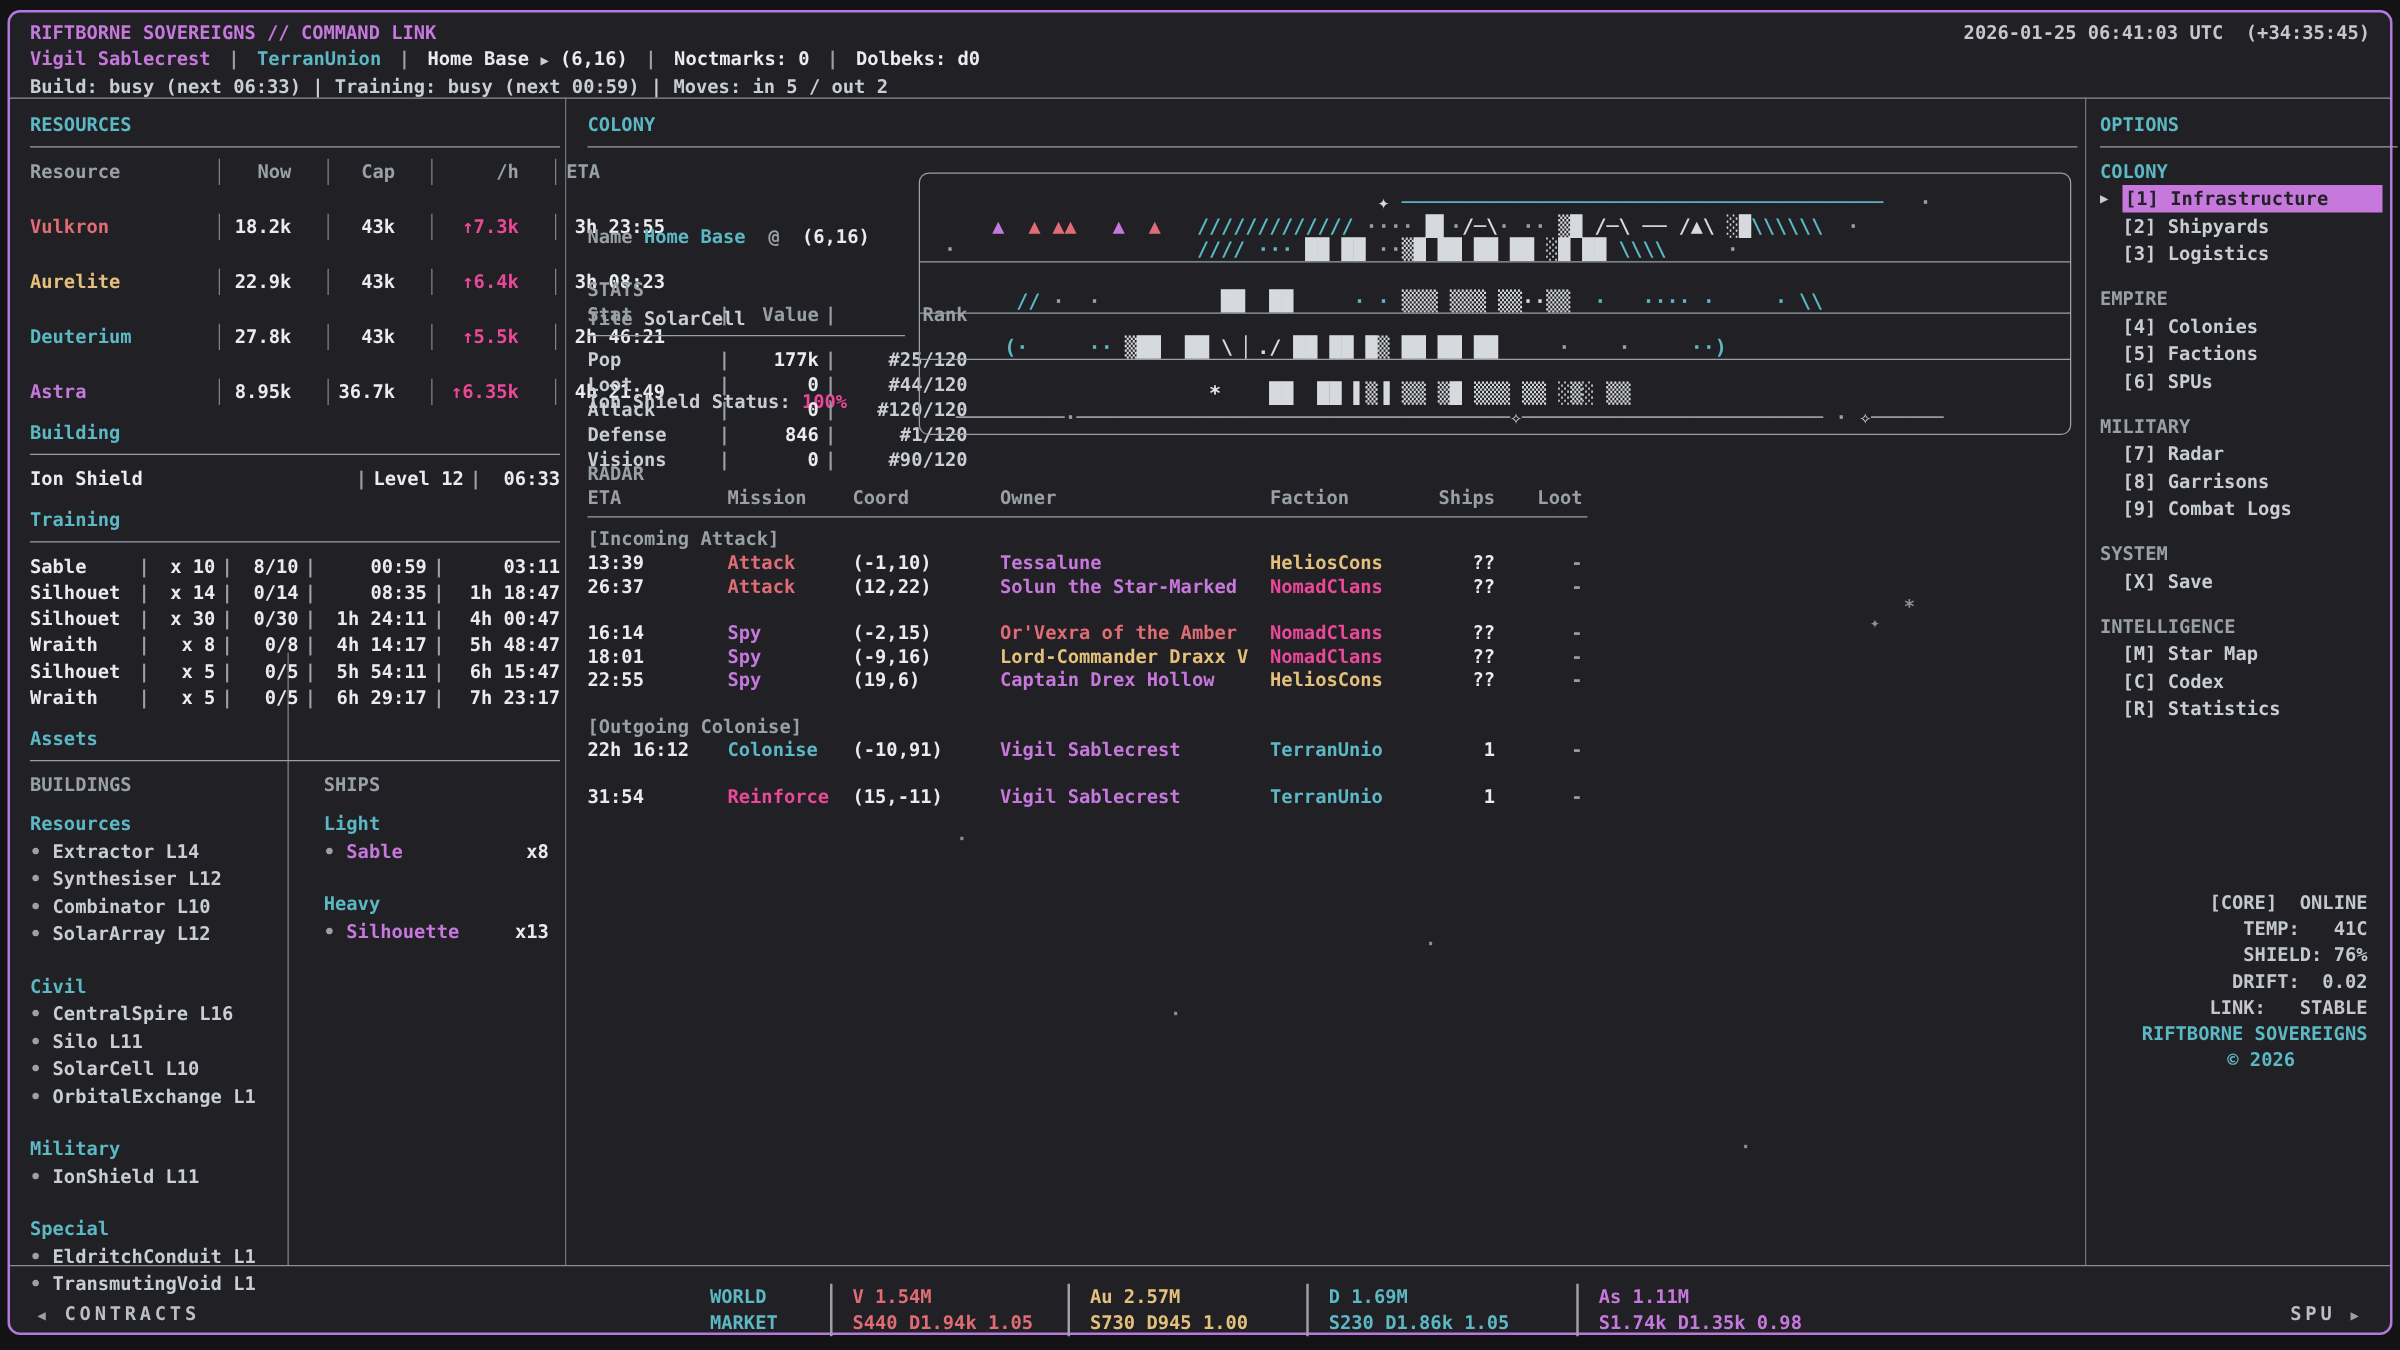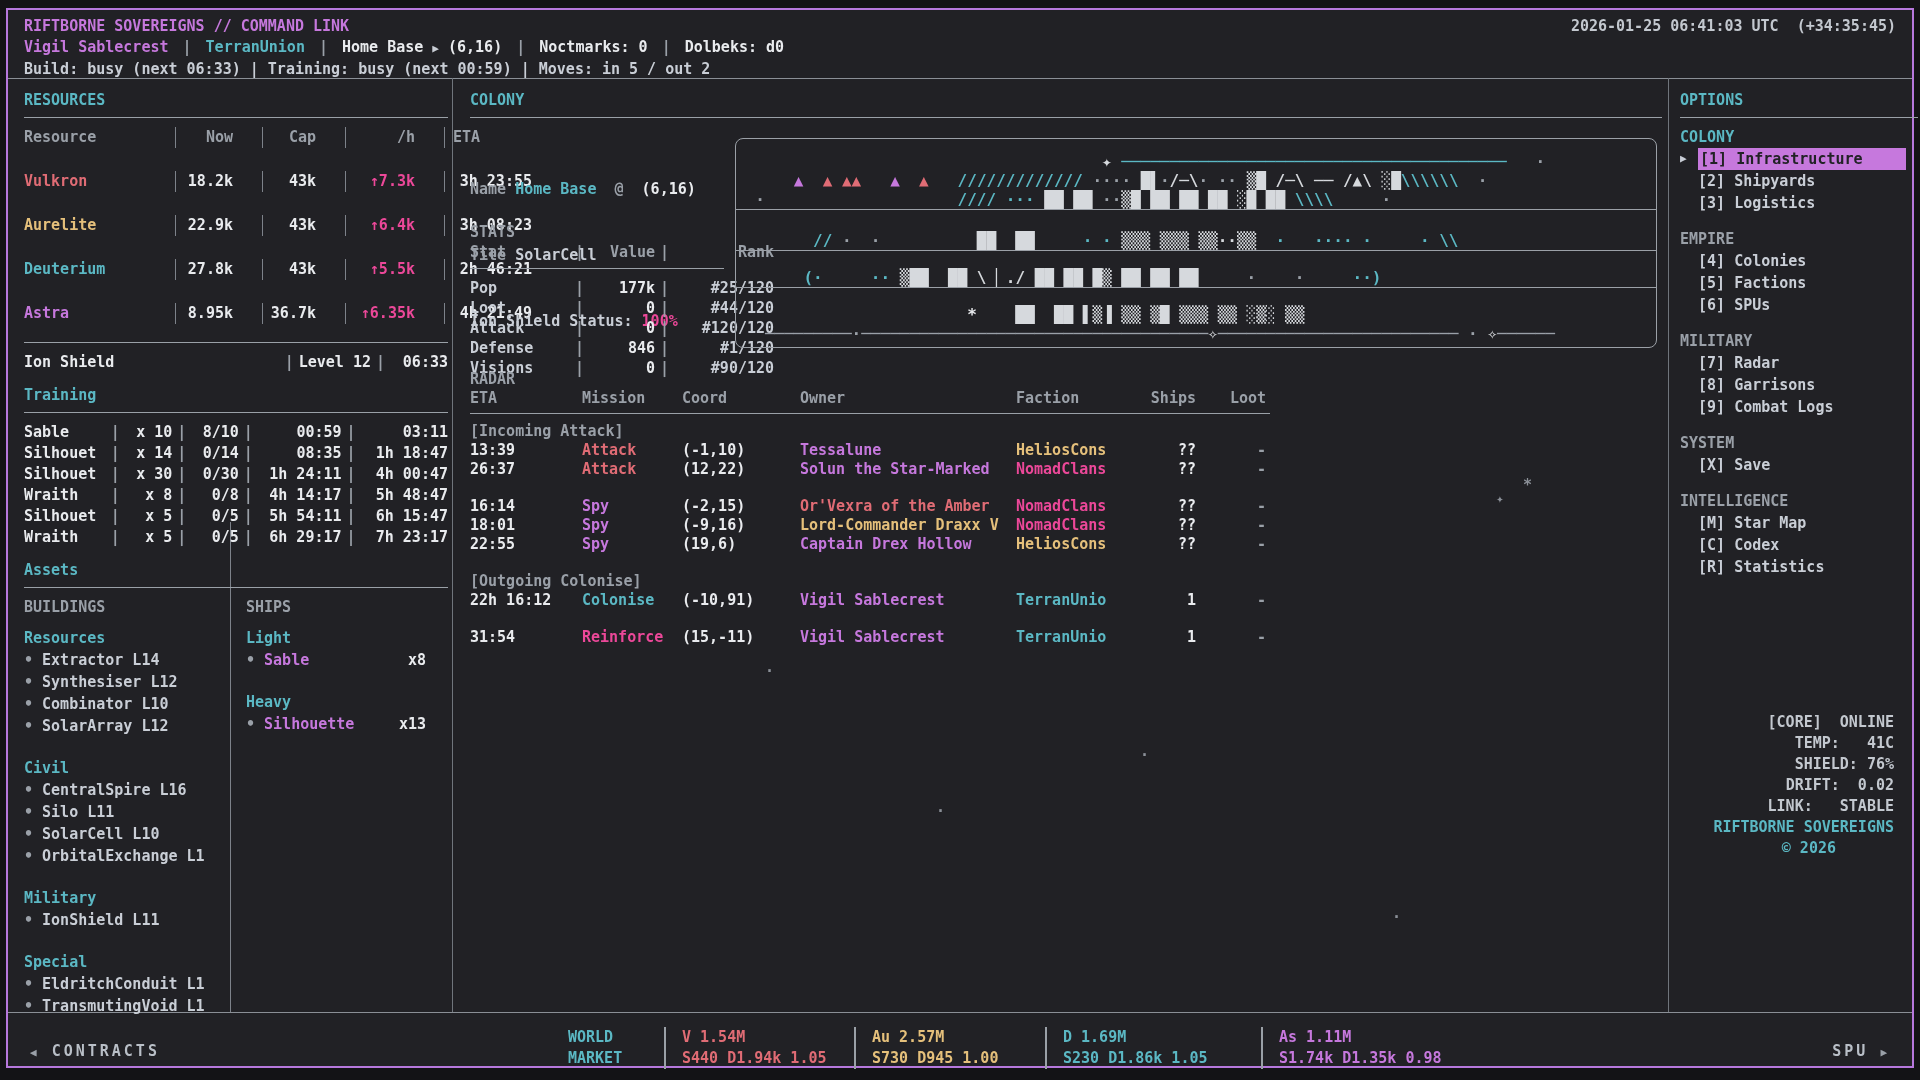--- a/index.html
+++ b/index.html
@@ -1,38 +1,38 @@
 <!DOCTYPE html>
 <html><head>
 <meta charset="utf-8">
 <style>
   html,body{margin:0;padding:0;background:#131316;}
   .screen{position:relative;width:1920px;height:1080px;overflow:hidden;
     font-family:"DejaVu Sans Mono",monospace;font-weight:700;font-size:15px;color:#c9ced6;}
   .frame{position:absolute;left:6px;top:8px;right:6px;bottom:12px;border:2px solid #b678dd;
-    border-radius:0;background:#212125;}
+    border-radius:10px;background:#212125;}
   .pre{white-space:pre;}
   .dim{color:#9aa0a8;} .brt{color:#e9ebee;} .txt{color:#c9ced6;}
   .c-cyn{color:#5bb8c4;} .c-pur{color:#c678dd;} .c-red{color:#e06c75;} .c-yel{color:#e5c07b;} .c-grn{color:#ec4899;} .c-wht{color:#d6d9dd;}
   .rule{height:1px;background:#9aa0a7;margin:6px 0 9px 0;}
   .vline{position:absolute;width:1px;background:#70757c;}
   .hline{position:absolute;height:1px;background:#8a8f96;left:0;right:0;}
   
   .hdr{position:absolute;left:16px;top:6px;right:16px;line-height:21px;}
   .hdr-row1{display:flex;justify-content:space-between;}
   
   .left-col{position:absolute;left:16px;top:80px;width:424px;line-height:21px;}
   .res-grid{display:grid;grid-template-columns:128px 64px 60px 76px 94px;line-height:21px;gap:23px;}
   .res-grid .rc{text-align:right;border-left:1px solid #7d828a;padding-right:6px;}
   .res-grid .hl-eta{text-align:left;padding-left:8px;padding-right:0;}
   .frow{display:flex;line-height:21px;}
   .sep{color:#9aa0a8;padding:0 5px;}
   .t-name{width:86px;} .t-qty{width:50px;text-align:right;} .t-done{width:50px;text-align:right;}
   .t-n{width:88px;text-align:right;} .t-t{width:92px;text-align:right;}
-  .assets-cols{display:flex;}
+  .assets-cols{display:flex;gap:13px;}
   .b-col{width:206px;} .s-col{flex:1;padding-left:16px;}
   .agroup{margin-bottom:21px;}
   .aitem{line-height:22px;}
   .ship-row{display:flex;justify-content:space-between;width:180px;line-height:22px;}
   
   .colony-hd{position:absolute;left:462px;top:80px;width:1192px;line-height:21px;}
   .colony-info{position:absolute;left:462px;top:124px;line-height:22px;}
   .stats{position:absolute;left:462px;top:212px;line-height:20px;}
   .stats .frow{line-height:20px;}
   .st-name{width:100px;} .st-val{width:66px;text-align:right;} .st-rank{width:100px;text-align:right;}
@@ -133,20 +133,21 @@
         <div class="brt rc">2h 46:21</div>
 
         <div class="c-pur">Astra</div>
         <div class="brt rc">8.95k</div>
         <div class="brt rc">36.7k</div>
         <div class="c-grn rc">↑6.35k</div>
         <div class="brt rc">4h 21:49</div>
       </div>
 
       <div style="height:12px"></div>
+      <div class="c-cyn">Building</div>
       <div class="rule"></div>
       <div class="frow">
         <span class="brt" style="flex:1">Ion Shield</span>
         <span class="sep">|</span>
         <span class="brt">Level 12</span>
         <span class="sep">|</span>
         <span class="brt" style="width:58px;text-align:right">06:33</span>
       </div>
 
       <div style="height:12px"></div>

